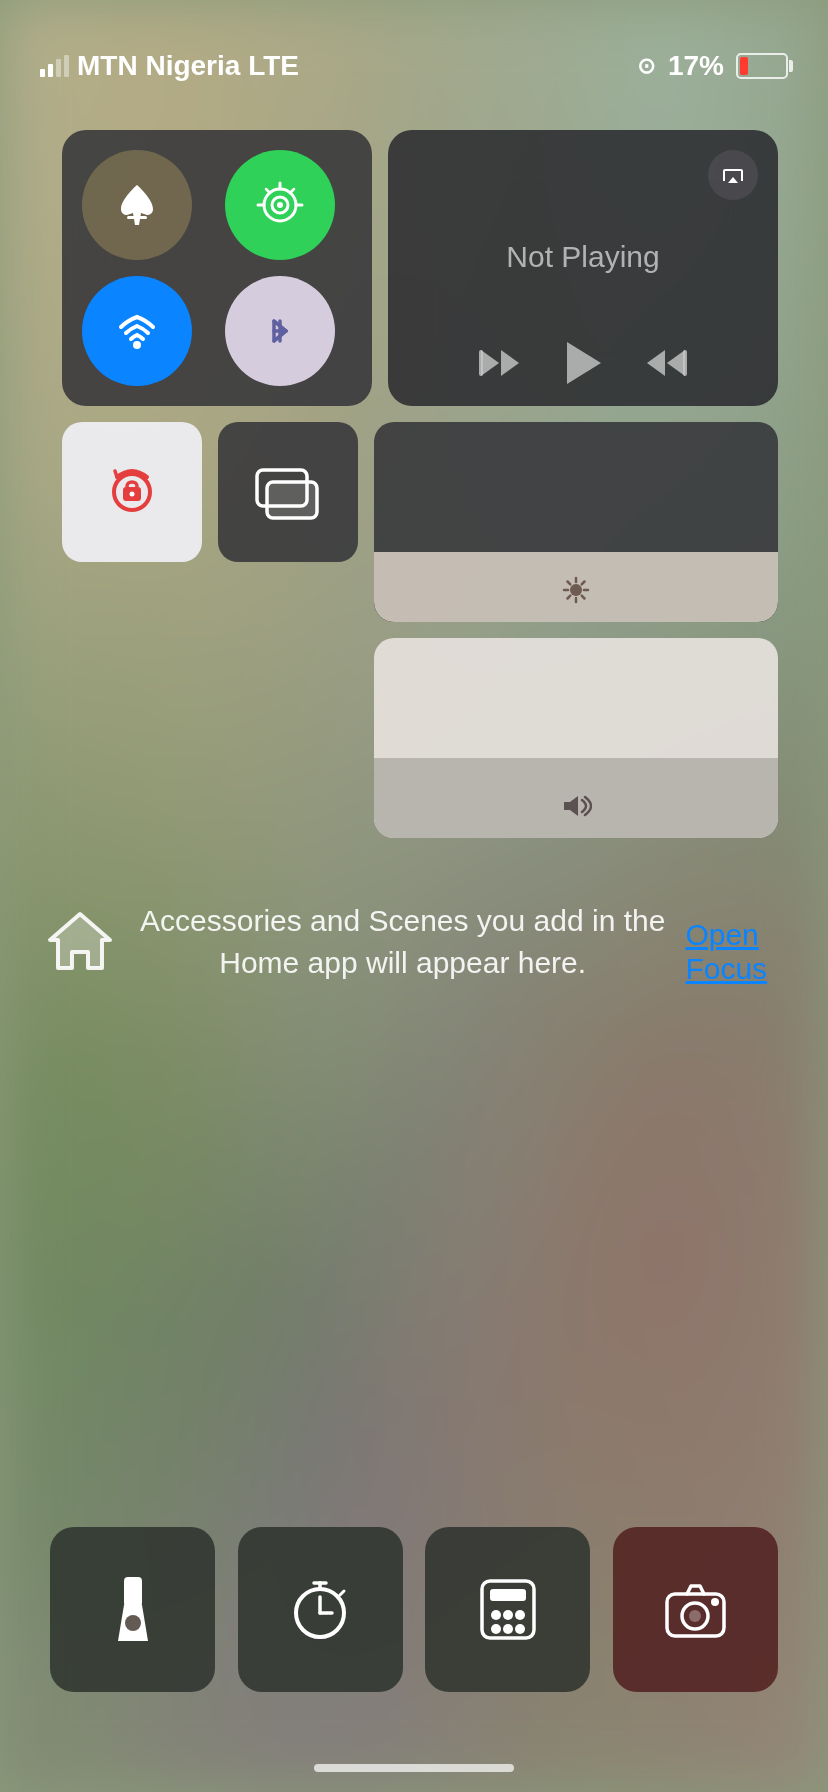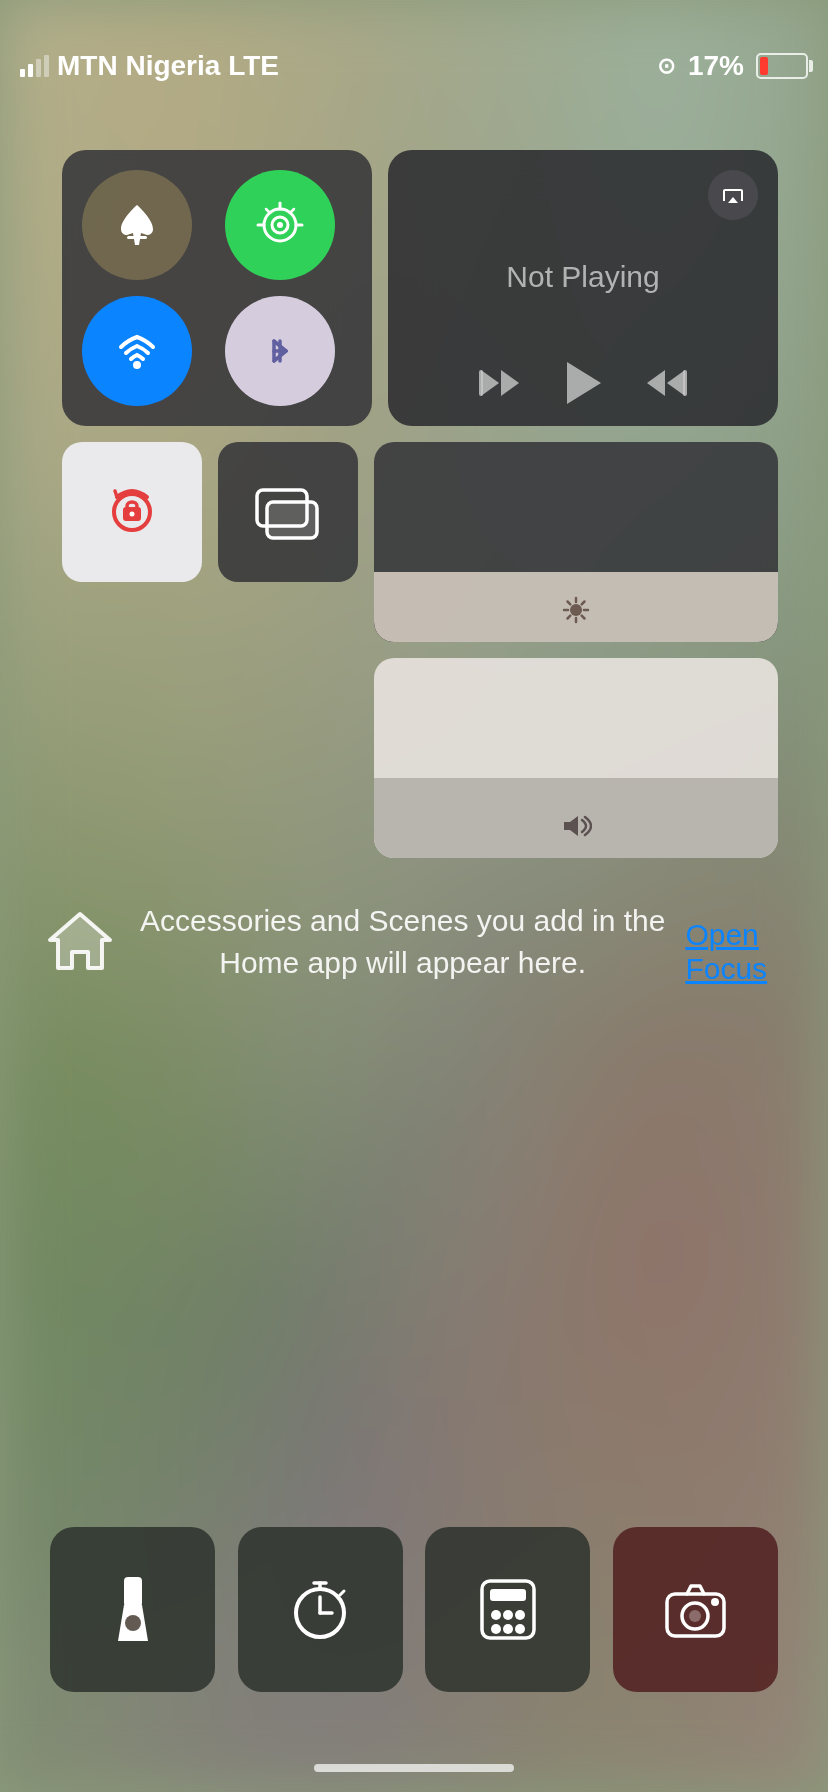--- a/index.html
+++ b/index.html
@@ -30,21 +30,21 @@
     }
 
     .status-bar {
       position: absolute;
       top: 50px;
       left: 0;
       right: 0;
       display: flex;
       align-items: flex-end;
       justify-content: space-between;
-      padding: 0 20px;
+      padding: 0 40px;
       color: white;
       font-size: 28px;
       font-weight: 600;
       z-index: 10;
     }
 
     .status-left {
       display: flex;
       align-items: center;
       gap: 8px;
@@ -102,21 +102,20 @@
       border-radius: 2px;
       width: 18%;
     }
 
     .control-center {
       position: absolute;
       top: 130px;
       left: 62px;
       right: 50px;
       z-index: 10;
-      margin-top: 20px;
     }
 
     .top-row {
       display: flex;
       gap: 16px;
       margin-bottom: 16px;
     }
 
     
     .connectivity-panel {

